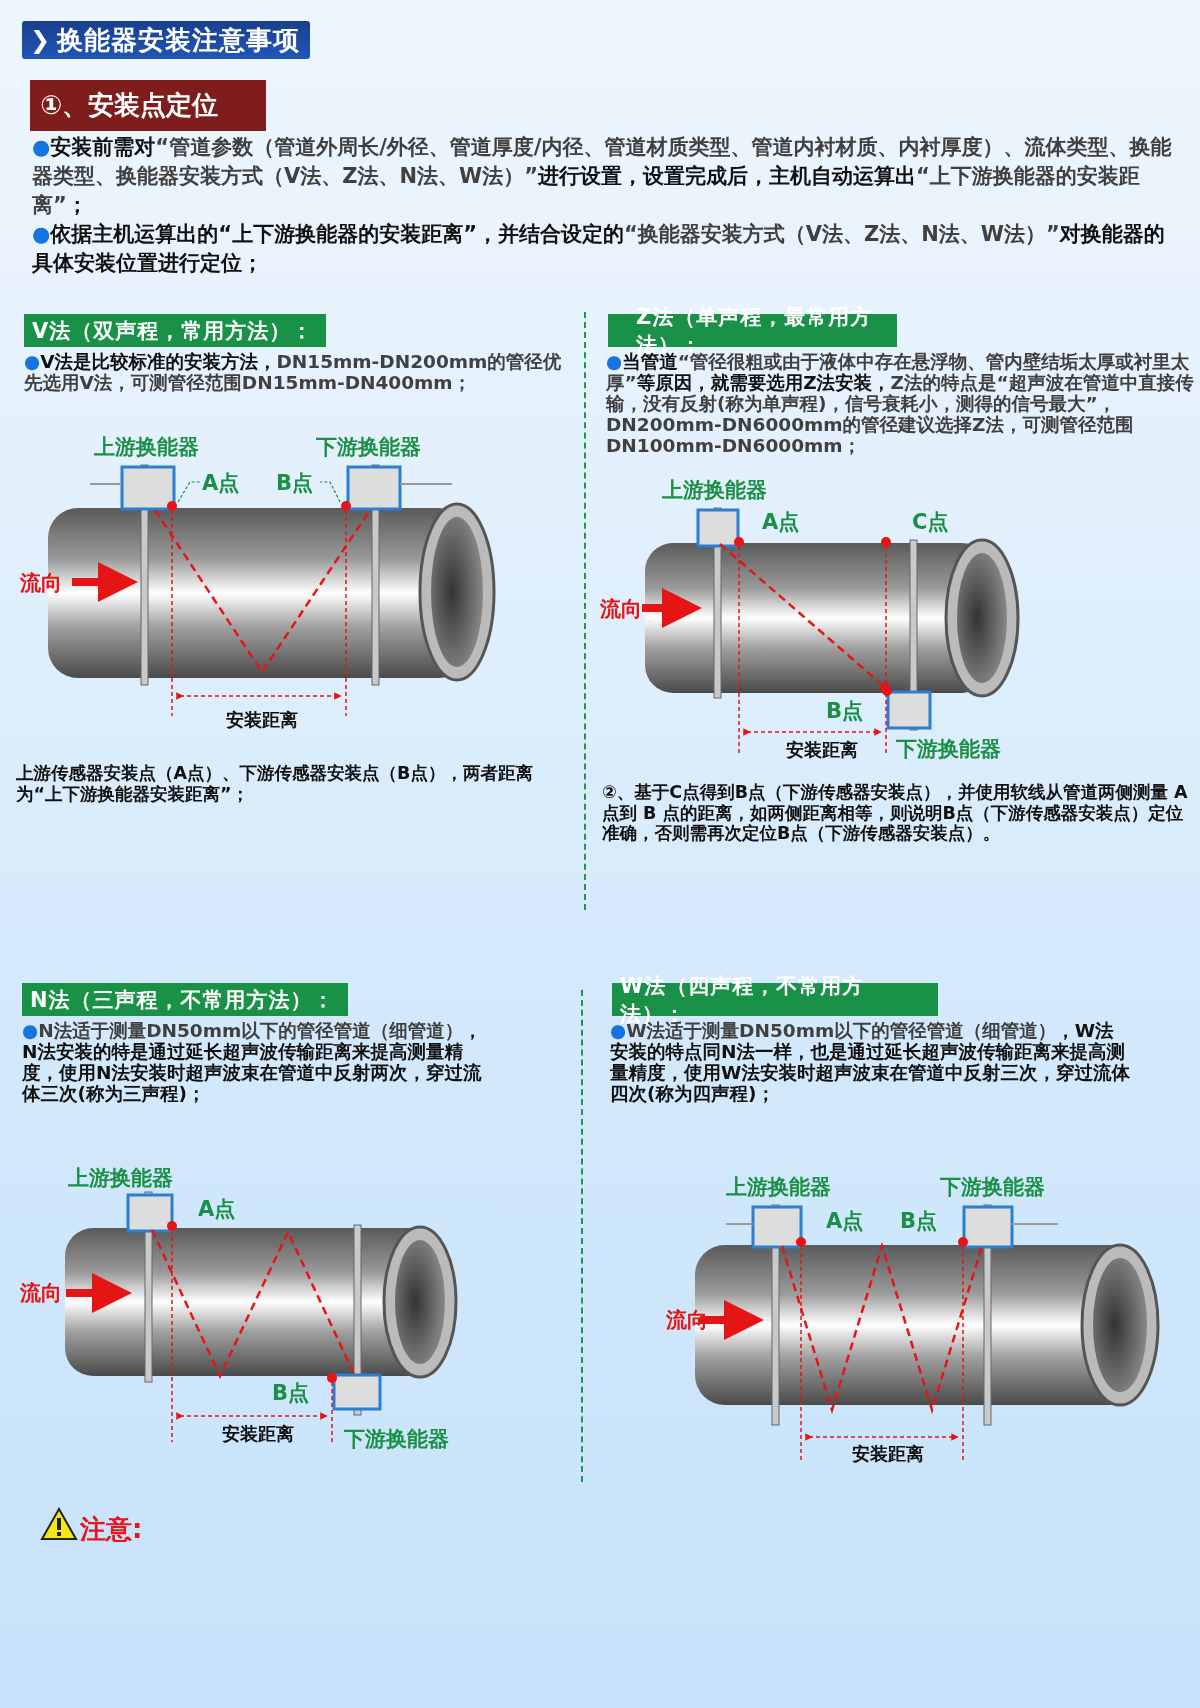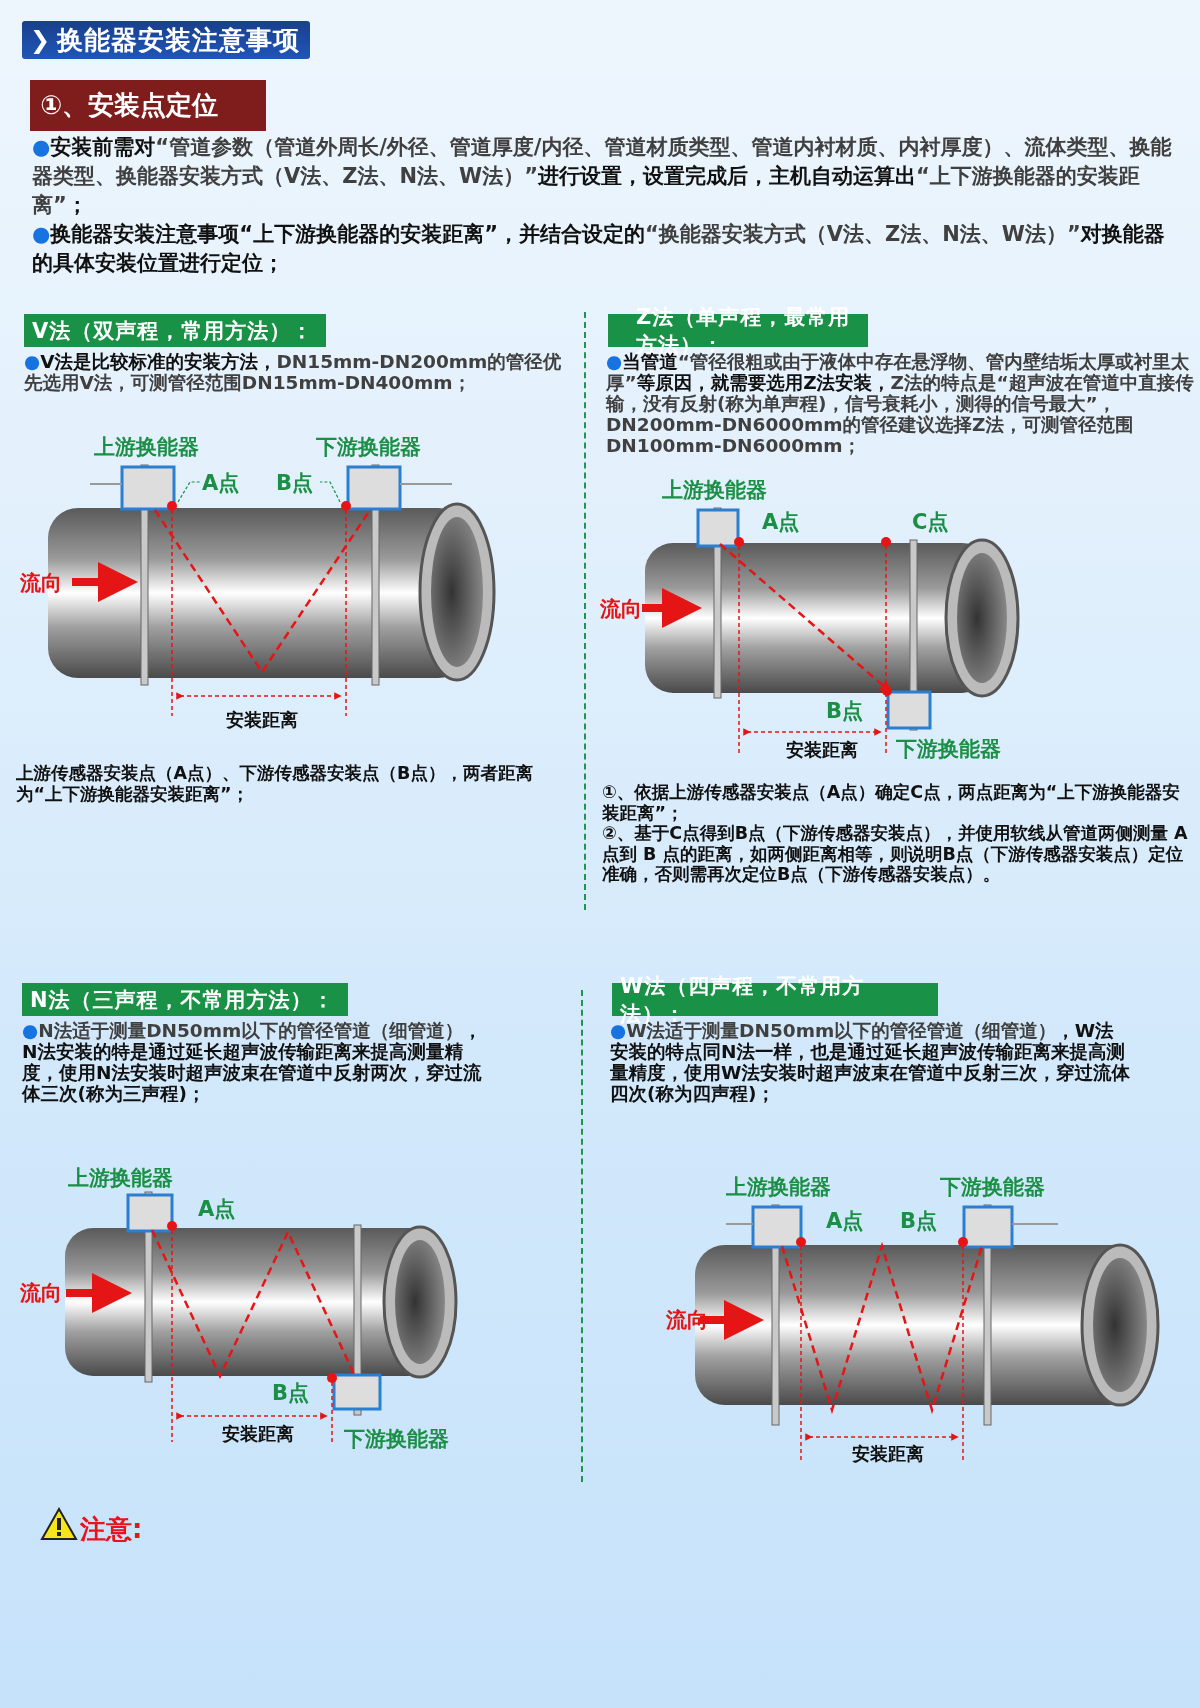--- a/index.html
+++ b/index.html
@@ -49,21 +49,21 @@
 </div>
 <div class="abs sub-bar">
   <span>①、安装点定位</span>
 </div>
 
 <div class="abs para intro">
   <div>
     <span class="dot">●</span><span>安装前需对</span><span class="blue">“管道参数（管道外周长/外径、管道厚度/内径、管道材质类型、管道内衬材质、内衬厚度）、流体类型、换能器类型、换能器安装方式（V法、Z法、N法、W法）”</span><span>进行设置，设置完成后，主机自动运算出</span><span class="blue">“上下游换能器的安装距离”</span><span>；</span>
   </div>
   <div>
-    <span class="dot">●</span><span>换能器安装注意事项“上下游换能器的安装距离”，并结合设定的</span><span class="blue">“换能器安装方式（V法、Z法、N法、W法）”</span><span>对换能器的具体安装位置进行定位；</span>
+    <span class="dot">●</span><span>依据主机运算出的“上下游换能器的安装距离”，并结合设定的</span><span class="blue">“换能器安装方式（V法、Z法、N法、W法）”</span><span>对换能器的具体安装位置进行定位；</span>
   </div>
 </div>
 
 <div class="abs divider" style="left:584px; top:312px; height:598px;"></div>
 <div class="abs divider" style="left:581px; top:990px; height:492px;"></div>
 
 <div class="abs green-tag" style="left:24px; top:314px; width:302px;">V法（双声程，常用方法）：</div>
 <div class="abs sec-text" style="left:24px; top:351px; width:552px;">
   <span class="dot">●</span><span>V法是比较标准的安装方法，</span><span class="blue">DN15mm-DN200mm的管径优先选用V法，可测管径范围DN15mm-DN400mm；</span>
 </div>
@@ -106,21 +106,21 @@
   <text x="94" y="34" fill="#1a8f45" font-size="21">上游换能器</text>
   <text x="316" y="34" fill="#1a8f45" font-size="21">下游换能器</text>
   <text x="202" y="70" fill="#1a8f45" font-size="21">A点</text>
   <text x="276" y="70" fill="#1a8f45" font-size="21">B点</text>
   <text x="20" y="170" fill="#e61515" font-size="21">流向</text>
   <text x="226" y="306" fill="#111" font-size="18">安装距离</text>
 </svg>
 
 <div class="abs note-text" style="left:16px; top:763px; width:560px;">上游传感器安装点（A点）、下游传感器安装点（B点），两者距离为“上下游换能器安装距离”；</div>
 
-<div class="abs green-tag" style="left:608px; top:314px; width:260px;padding-left:28px;">Z法（单声程，最常用方法）：</div>
+<div class="abs green-tag" style="left:608px; top:314px; width:289px;padding-left:28px;">Z法（单声程，最常用方法）：</div>
 <div class="abs sec-text" style="left:606px; top:351px; width:590px;">
   <span class="dot">●</span><span>当管道</span><span class="blue">“管径很粗或由于液体中存在悬浮物、管内壁结垢太厚或衬里太厚”</span><span>等原因，就需要选用Z法安装，</span><span class="blue">Z法的特点是“超声波在管道中直接传输，没有反射(称为单声程)，信号衰耗小，测得的信号最大”，DN200mm-DN6000mm的管径建议选择Z法，可测管径范围DN100mm-DN6000mm；</span>
 </div>
 
 <svg class="abs" style="left:590px; top:460px;" width="610" height="310">
   <rect x="55" y="83" width="345" height="150" rx="28" fill="url(#pipeG)"></rect>
   <ellipse cx="392" cy="158" rx="36" ry="78" fill="#bbb" stroke="#555" stroke-width="3"></ellipse>
   <ellipse cx="392" cy="158" rx="25" ry="65" fill="url(#innerG)"></ellipse>
   <rect x="124" y="48" width="7" height="190" fill="#c9c9c9" stroke="#666"></rect>
   <rect x="320" y="80" width="7" height="190" fill="#c9c9c9" stroke="#666"></rect>
@@ -137,21 +137,20 @@
   <text x="72" y="37" fill="#1a8f45" font-size="21">上游换能器</text>
   <text x="172" y="69" fill="#1a8f45" font-size="21">A点</text>
   <text x="322" y="69" fill="#1a8f45" font-size="21">C点</text>
   <text x="236" y="258" fill="#1a8f45" font-size="21">B点</text>
   <text x="10" y="156" fill="#e61515" font-size="21">流向</text>
   <text x="196" y="296" fill="#111" font-size="18">安装距离</text>
   <text x="306" y="296" fill="#1a8f45" font-size="21">下游换能器</text>
 </svg>
 
 <div class="abs note-text" style="left:602px; top:782px; width:590px;">
-  <div>①、依据上游传感器安装点（A点）确定C点，两点距离为“上下游换能器安装距离”；</div>
   <div>②、基于C点得到B点（下游传感器安装点），并使用软线从管道两侧测量 A 点到 B 点的距离，如两侧距离相等，则说明B点（下游传感器安装点）定位准确，否则需再次定位B点（下游传感器安装点）。</div>
 </div>
 
 <div class="abs green-tag" style="left:22px; top:983px; width:326px;">N法（三声程，不常用方法）：</div>
 <div class="abs sec-text" style="left:22px; top:1020px; width:460px;">
   <span class="dot">●</span><span class="blue">N法适于测量DN50mm以下的管径管道（细管道）</span><span>，N法安装的特是通过延长超声波传输距离来提高测量精度，使用N法安装时超声波束在管道中反射两次，穿过流体三次(称为三声程)；</span>
 </div>
 
 <svg class="abs" style="left:0; top:1150px;" width="560" height="310">
   <rect x="65" y="78" width="375" height="148" rx="28" fill="url(#pipeG)"></rect>

